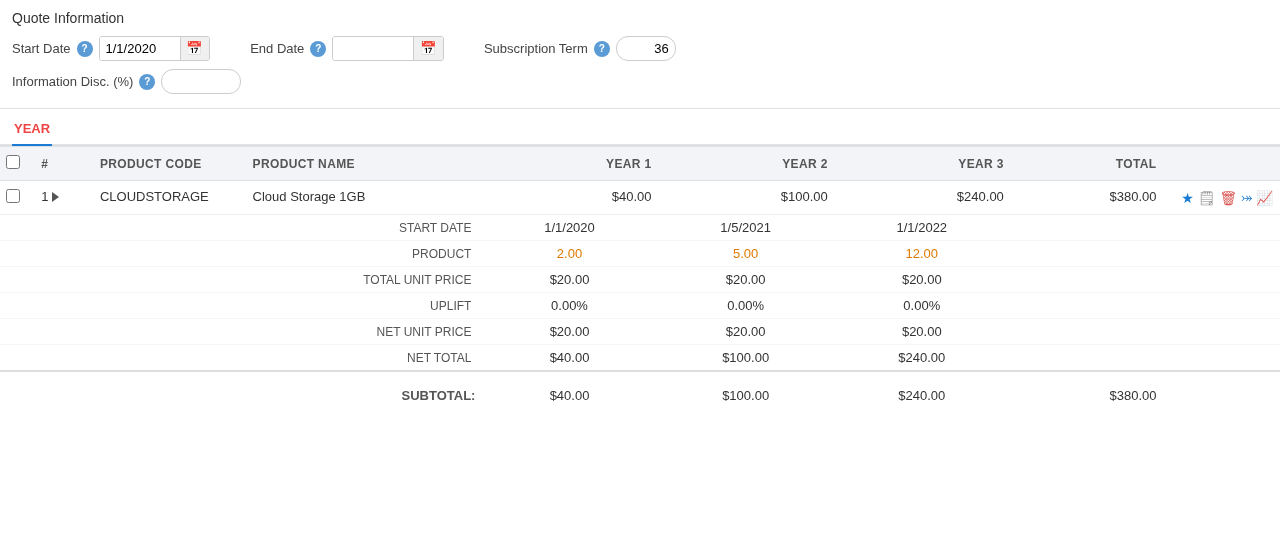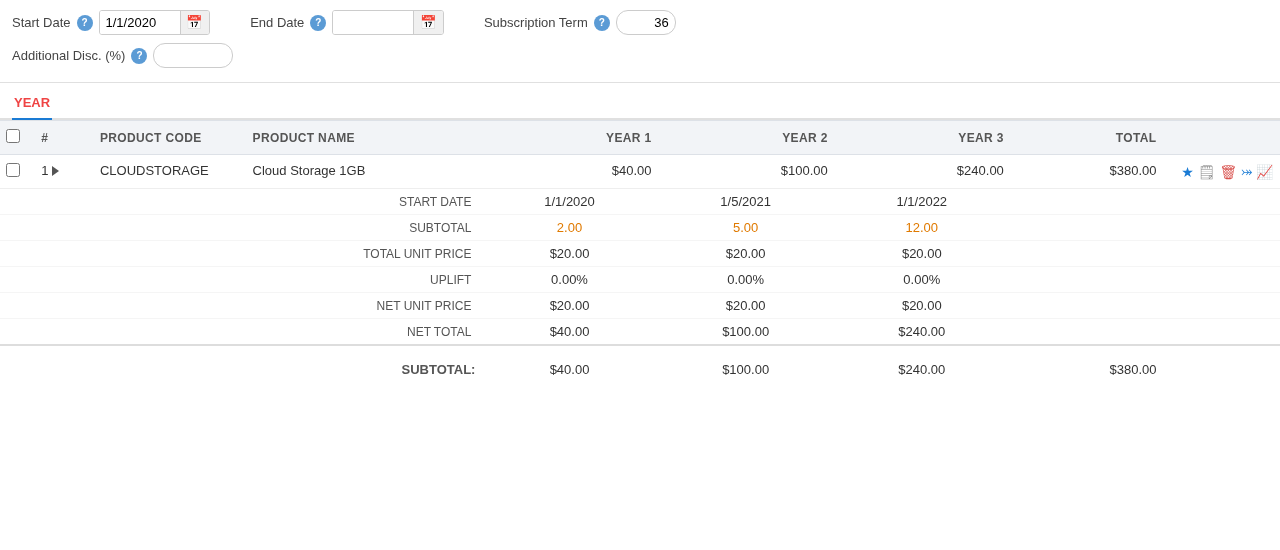--- a/index.html
+++ b/index.html
@@ -233,20 +233,21 @@
     .num-expand-cell {
       display: flex;
       align-items: center;
       gap: 4px;
     }
   </style>
 </head>
 <body>
 
 <div class="quote-header">
+  <div class="quote-title">Quote Information</div>
   <div class="form-row">
 
     <div class="form-group">
       <span class="form-label">Start Date</span>
       <span class="help-icon">?</span>
       <div class="date-input-wrap">
         <input class="date-input" type="text" value="1/1/2020" style="">
         <button class="date-icon-btn">📅</button>
       </div>
     </div>
@@ -262,21 +263,21 @@
 
     <div class="form-group">
       <span class="form-label">Subscription Term</span>
       <span class="help-icon">?</span>
       <input class="text-input subscription-input" type="text" value="36" style="">
     </div>
   </div>
   <div class="form-row">
 
     <div class="form-group">
-      <span class="form-label">Additional Disc. (%)</span>
+      <span class="form-label">Information Disc. (%)</span>
       <span class="help-icon">?</span>
       <input class="text-input additional-disc-input" type="text" value="" style="">
     </div>
   </div>
 </div>
 
 <div class="tab-bar">
   <div class="tab active">YEAR</div>
 </div>
 
@@ -339,21 +340,21 @@
     </tr>
 
     <tr class="detail-row">
       <td colspan="4" class="label-cell">START DATE</td>
       <td class="val-cell">1/1/2020</td>
       <td class="val-cell">1/5/2021</td>
       <td class="val-cell">1/1/2022</td>
       <td colspan="2"></td>
     </tr>
     <tr class="detail-row">
-      <td colspan="4" class="label-cell">SUBTOTAL</td>
+      <td colspan="4" class="label-cell">PRODUCT</td>
       <td class="val-cell orange">2.00</td>
       <td class="val-cell orange">5.00</td>
       <td class="val-cell orange">12.00</td>
       <td colspan="2"></td>
     </tr>
     <tr class="detail-row">
       <td colspan="4" class="label-cell">TOTAL UNIT PRICE</td>
       <td class="val-cell">$20.00</td>
       <td class="val-cell">$20.00</td>
       <td class="val-cell">$20.00</td>

